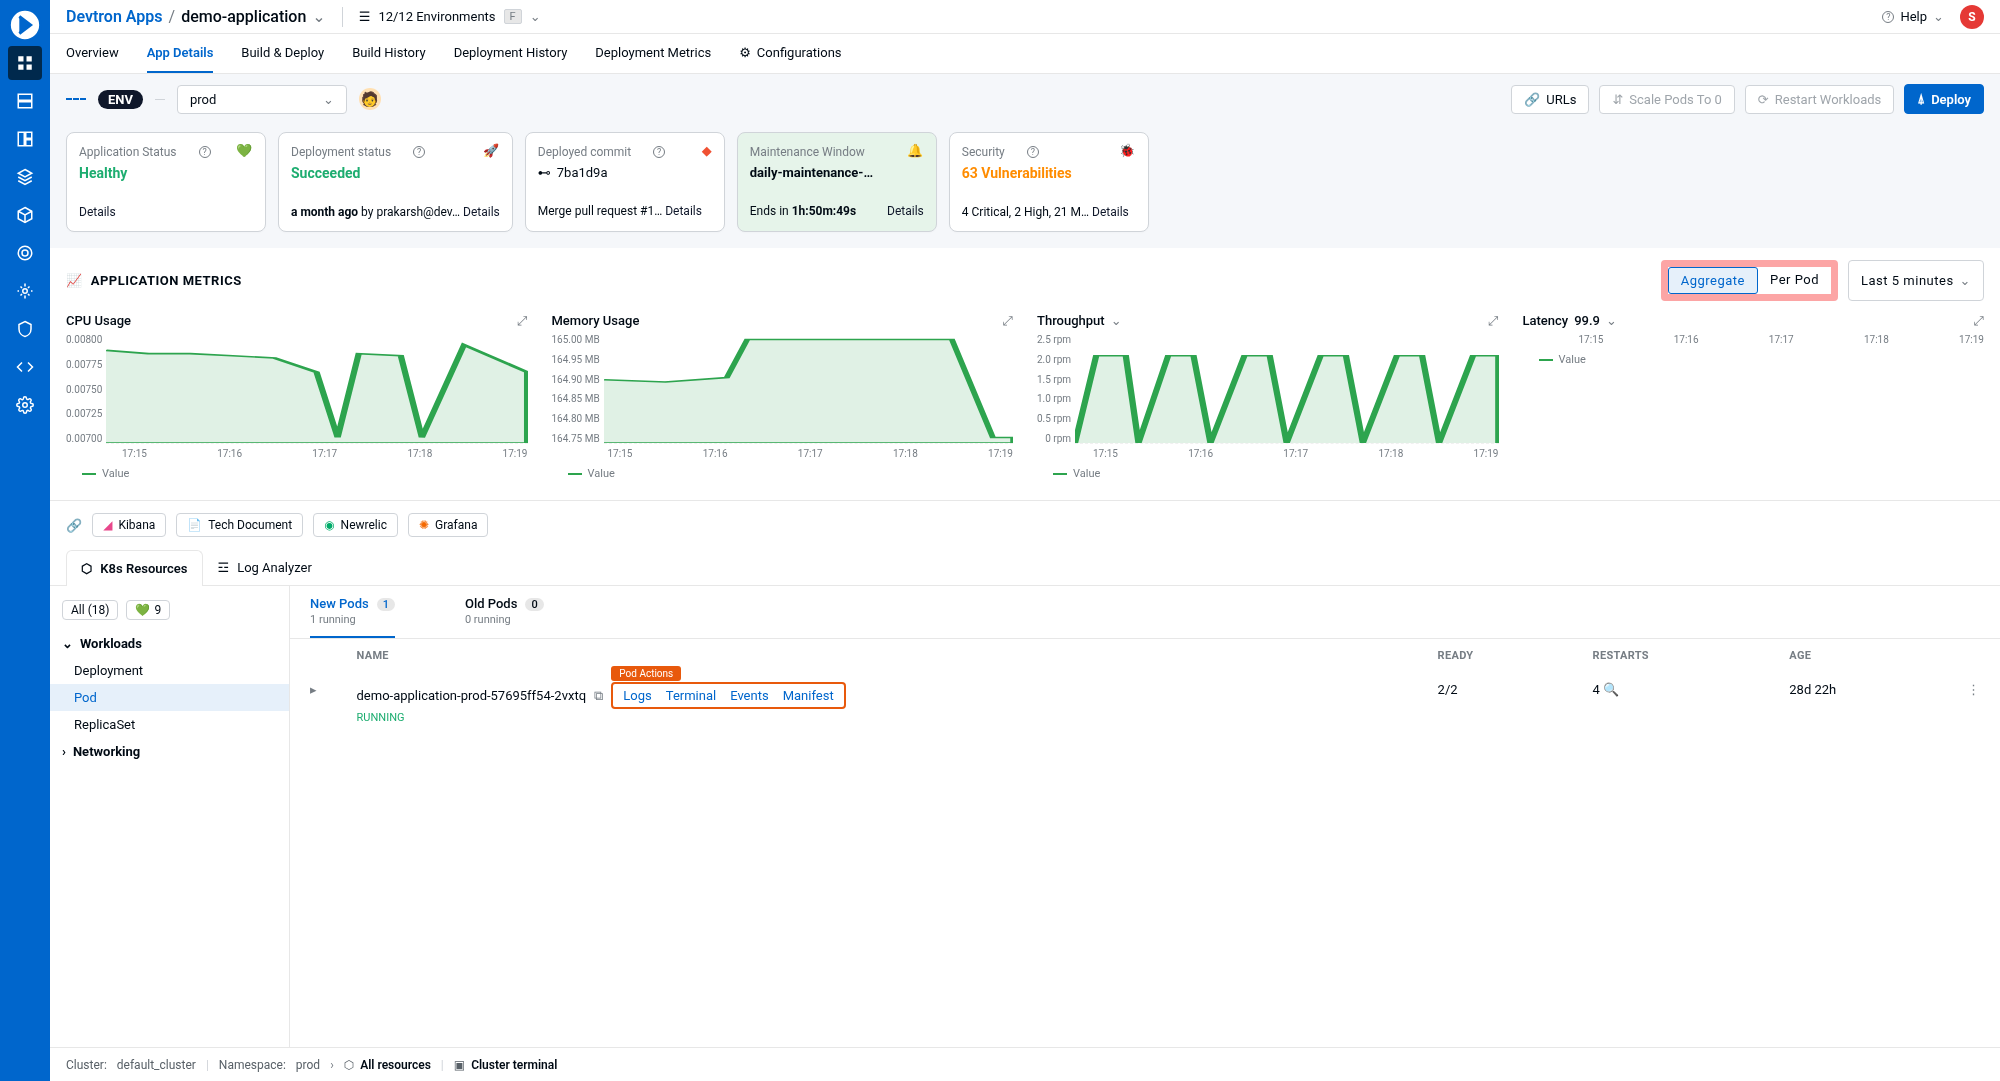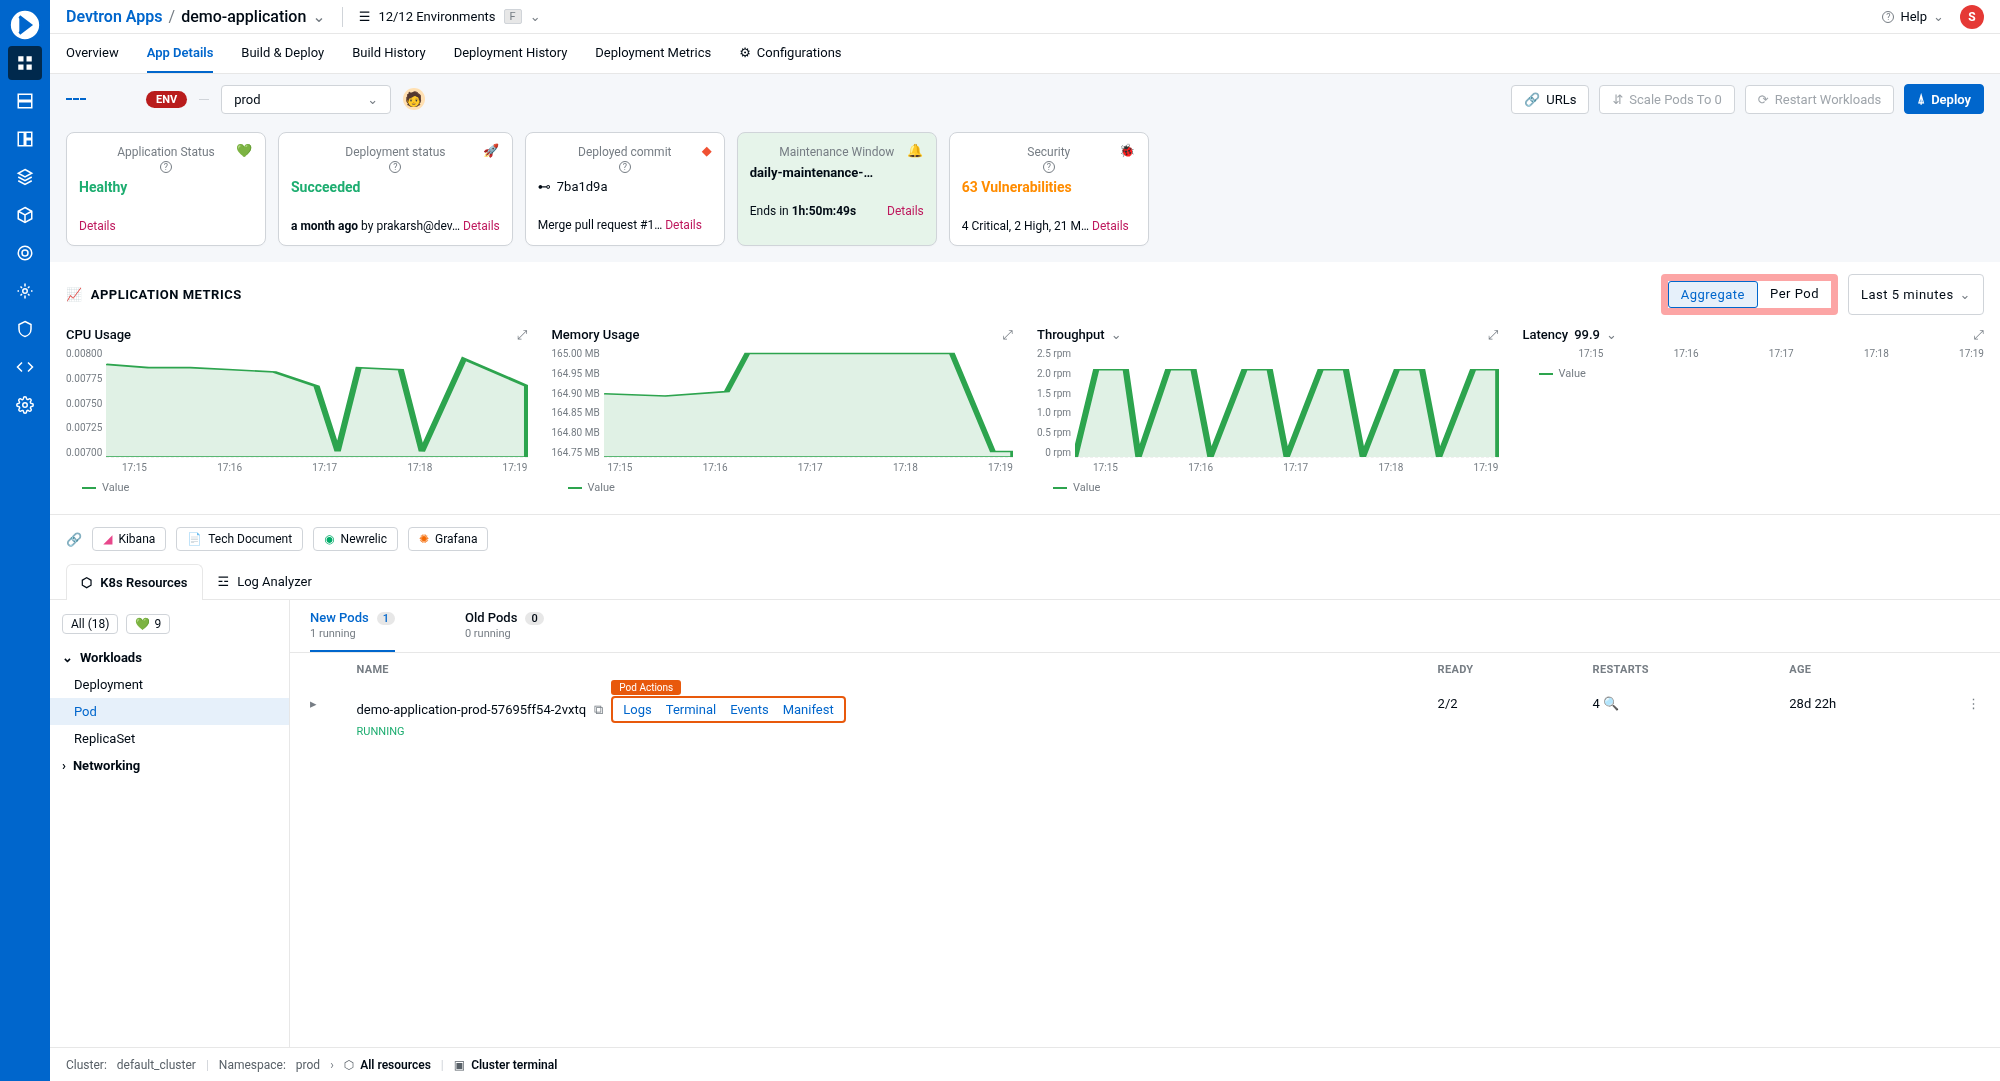--- a/index.html
+++ b/index.html
@@ -31,41 +31,41 @@
 .avatar{width:24px;height:24px;border-radius:50%;background:#e53935;color:#fff;display:flex;align-items:center;justify-content:center;font-size:12px;font-weight:700;}
 
 
 .tabs{height:40px;display:flex;align-items:center;padding:0 16px;gap:28px;border-bottom:1px solid #e7e7e7;}
 .tab{height:100%;display:flex;align-items:center;border-bottom:2px solid transparent;cursor:pointer;color:#000a14;font-size:13px;}
 .tab.active{color:#0066cc;border-bottom-color:#0066cc;font-weight:600;}
 .tab-gear{display:flex;align-items:center;gap:6px;}
 
 
 .envbar{padding:10px 16px;display:flex;align-items:center;gap:12px;background:#f5f7fa;}
-.env-badge{background:#b91c1c;color:#fff;padding:2px 10px;border-radius:10px;font-size:11px;font-weight:700;margin-left:48px;}
+.env-badge{background:#0f172a;color:#fff;padding:2px 10px;border-radius:10px;font-size:13px;font-weight:700;}
 .env-line{width:20px;height:2px;border-top:2px dashed #0066cc;}
 .env-select{border:1px solid #d0d4d9;border-radius:4px;background:#fff;padding:6px 12px;display:flex;align-items:center;gap:40px;cursor:pointer;min-width:170px;justify-content:space-between;}
 .env-avatar{width:22px;height:22px;border-radius:50%;background:#ffe0b2;display:flex;align-items:center;justify-content:center;font-size:14px;}
 .envbar-right{margin-left:auto;display:flex;align-items:center;gap:10px;}
 .btn{border:1px solid #d0d4d9;border-radius:4px;background:#fff;padding:6px 12px;display:flex;align-items:center;gap:6px;cursor:pointer;font-size:13px;}
 .btn.disabled{color:#9fa5ab;}
 .btn.primary{background:#0066cc;color:#fff;border-color:#0066cc;font-weight:600;}
 
 
 .cards{padding:8px 16px 16px;display:flex;gap:12px;background:#f5f7fa;}
 .card{flex:none;border:1px solid #d0d4d9;border-radius:8px;background:#fff;padding:12px;min-width:200px;display:flex;flex-direction:column;gap:6px;position:relative;box-shadow:0 1px 2px rgba(0,0,0,0.02);}
 .card.maint{background:#e6f4ea;}
-.card-title{color:#767d84;font-size:12px;display:flex;align-items:center;gap:2px;flex-direction:column;}
+.card-title{color:#767d84;font-size:12px;display:flex;align-items:center;gap:22px;}
 .card-status{font-weight:700;font-size:14px;}
 .status-healthy{color:#1dad70;}
 .status-succeeded{color:#1dad70;}
 .status-vuln{color:#ff8c00;}
 .card-icon{position:absolute;top:10px;right:12px;}
 .card-footer{font-size:12px;color:#000a14;margin-top:18px;}
-.link{color:#be185d;cursor:pointer;}
+.link{color:#0f172a;cursor:pointer;}
 
 
 .section-title{padding:12px 16px 0;display:flex;align-items:center;gap:8px;font-weight:700;font-size:13px;letter-spacing:0.5px;}
 .metrics-toolbar{margin-left:auto;display:flex;gap:10px;font-weight:400;}
 .seg{border:7px solid #fca5a5;border-radius:4px;display:flex;overflow:hidden;}
 .seg-item{padding:5px 12px;cursor:pointer;}
 .seg-item.active{background:#e6f0fa;border:1px solid #0066cc;border-radius:3px;color:#0066cc;}
 .charts{display:flex;gap:24px;padding:12px 16px 8px;}
 .chart{flex:1;position:relative;}
 .chart-title{font-size:13px;font-weight:500;margin-bottom:6px;display:flex;align-items:center;gap:6px;}

